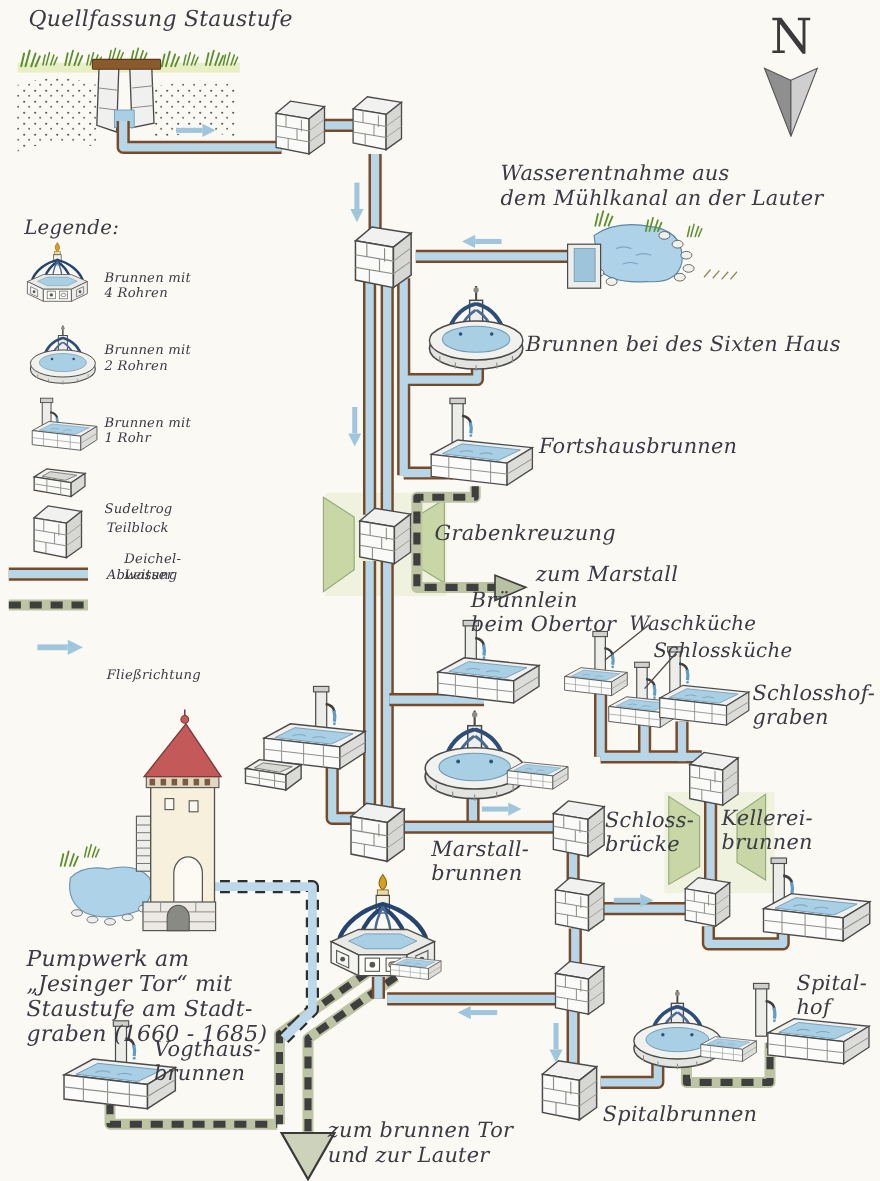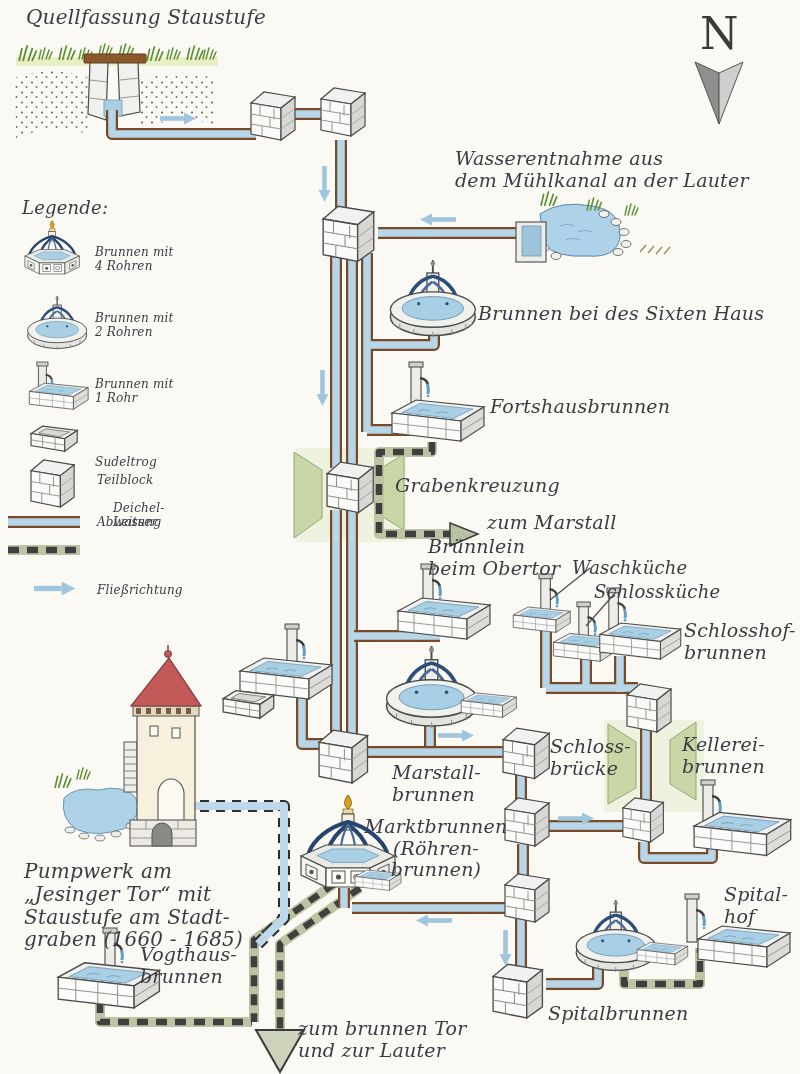--- a/index.html
+++ b/index.html
@@ -327,43 +327,40 @@
 4 Rohren</div>
 <div class="lbl s17" style="left:95px;top:312px;">Brunnen mit
 2 Rohren</div>
 <div class="lbl s17" style="left:95px;top:378px;">Brunnen mit
 1 Rohr</div>
 <div class="lbl s17" style="left:95px;top:424px;margin-top:32px;">Sudeltrog</div>
 <div class="lbl s17" style="left:97px;top:474px;">Teilblock</div>
 <div class="lbl s17" style="left:95px;top:502px;margin-left:18px;">Deichel-
 Leitung</div>
 <div class="lbl s17" style="left:97px;top:516px;">Abwasser</div>
-<div class="lbl s17" style="left:97px;top:584px;">Fließrichtung</div>
+<div class="lbl s17" style="left:97px;top:607px;">Fließrichtung</div>
 
 <div class="lbl s19" style="left:455px;top:148px;">Wasserentnahme aus
 dem Mühlkanal an der Lauter</div>
 <div class="lbl s19" style="left:478px;top:303px;">Brunnen bei des Sixten Haus</div>
 <div class="lbl s19" style="left:490px;top:396px;">Fortshausbrunnen</div>
 <div class="lbl s19" style="left:395px;top:475px;text-align:center;">Grabenkreuzung</div>
 <div class="lbl s19" style="left:487px;top:512px;">zum Marstall</div>
 <div class="lbl s19" style="left:428px;top:536px;">Brünnlein
 beim Obertor</div>
 <div class="lbl s18" style="left:572px;top:546px;">Waschküche</div>
 <div class="lbl s18" style="left:594px;top:570px;">Schlossküche</div>
 <div class="lbl s19" style="left:684px;top:620px;">Schlosshof-
-brunnen</div>
+graben</div>
 <div class="lbl s19" style="left:392px;top:762px;">Marstall-
 brunnen</div>
 <div class="lbl s19" style="left:550px;top:736px;">Schloss-
 brücke</div>
-<div class="lbl s19" style="left:682px;top:734px;">Kellerei-
+<div class="lbl s19" style="left:656px;top:734px;">Kellerei-
 brunnen</div>
-<div class="lbl s19 ctr" style="left:356px;top:816px;width:160px;">Marktbrunnen
-(Röhren-
-brunnen)</div>
 <div class="lbl s20" style="left:24px;top:832px;margin-top:28px;">Pumpwerk am
 „Jesinger Tor“ mit
 Staustufe am Stadt-
 graben (1660 - 1685)</div>
 <div class="lbl s19" style="left:140px;top:944px;">Vogthaus-
 brunnen</div>
 <div class="lbl s19" style="left:298px;top:1018px;">zum brunnen Tor
 und zur Lauter</div>
 <div class="lbl s19" style="left:548px;top:1003px;">Spitalbrunnen</div>
 <div class="lbl s19" style="left:724px;top:884px;">Spital-

